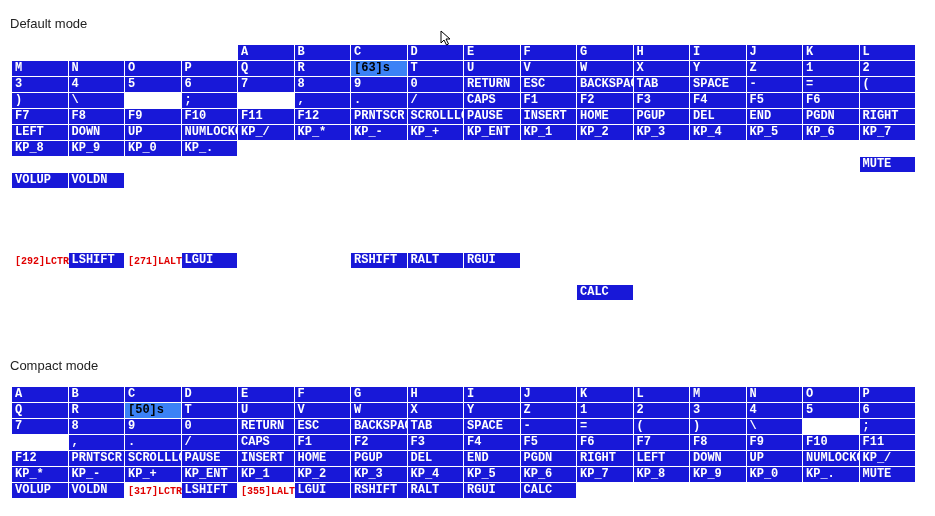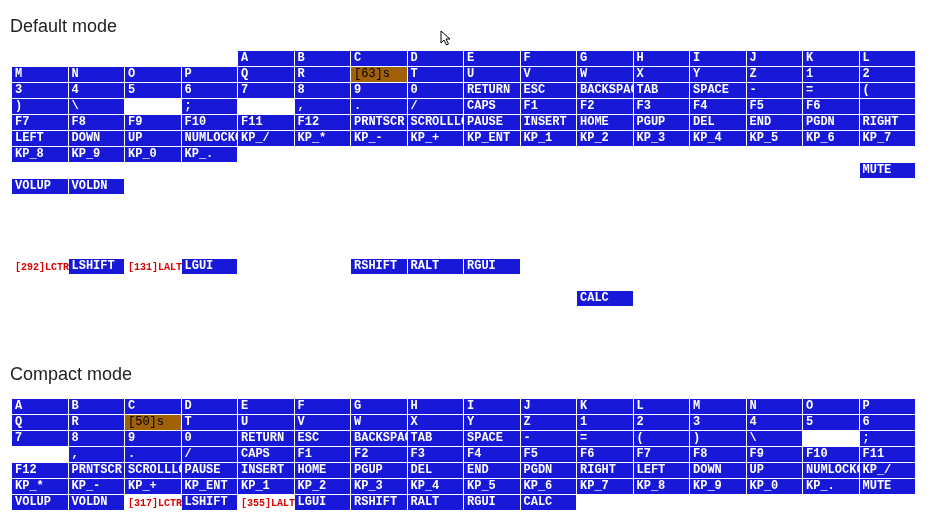--- a/index.html
+++ b/index.html
@@ -3,21 +3,21 @@
 <meta charset="utf-8">
 <style>
   * { box-sizing: border-box; margin: 0; padding: 0; }
   body {
     font-family: -apple-system, BlinkMacSystemFont, "Segoe UI", Arial, sans-serif;
     background: #fff;
     padding: 10px;
     width: 935px;
   }
   h2 {
-    font-size: 18px;
+    font-size: 13px;
     font-weight: 500;
     color: #222;
     margin: 6px 0 14px 0;
   }
   .grid {
     display: grid;
     grid-template-columns: repeat(16, 56.5px);
     grid-auto-rows: 15px;
     row-gap: 1px;
     column-gap: 0;
@@ -41,23 +41,23 @@
     border-right: none;
   }
   .cell-red {
     background: #fff;
     color: #e00000;
     font-size: 10px;
     padding-top: 1px;
     border-right: none;
   }
   .cell-black {
-    background: #a16207;
+    background: #3b82f6;
     color: #000;
-    font-weight: 400;
+    font-weight: 700;
   }
   .cursor {
     position: absolute;
     left: 440px;
     top: 30px;
     width: 18px;
     height: 18px;
     pointer-events: none;
   }
   .cursor svg { display: block; }
@@ -276,21 +276,21 @@
     <div class="cell cell-empty"></div>
     <div class="cell cell-empty"></div>
     <div class="cell cell-empty"></div>
     <div class="cell cell-empty"></div>
     <div class="cell cell-empty"></div>
     <div class="cell cell-empty"></div>
     <div class="cell cell-empty"></div>
     <div class="cell cell-empty"></div>
     <div class="cell cell-red">[292]LCTRL</div>
     <div class="cell">LSHIFT</div>
-    <div class="cell cell-red">[131]LALT</div>
+    <div class="cell cell-red">[271]LALT</div>
     <div class="cell">LGUI</div>
     <div class="cell cell-empty"></div>
     <div class="cell cell-empty"></div>
     <div class="cell">RSHIFT</div>
     <div class="cell">RALT</div>
     <div class="cell">RGUI</div>
     <div class="cell cell-empty"></div>
     <div class="cell cell-empty"></div>
     <div class="cell cell-empty"></div>
     <div class="cell cell-empty"></div>

